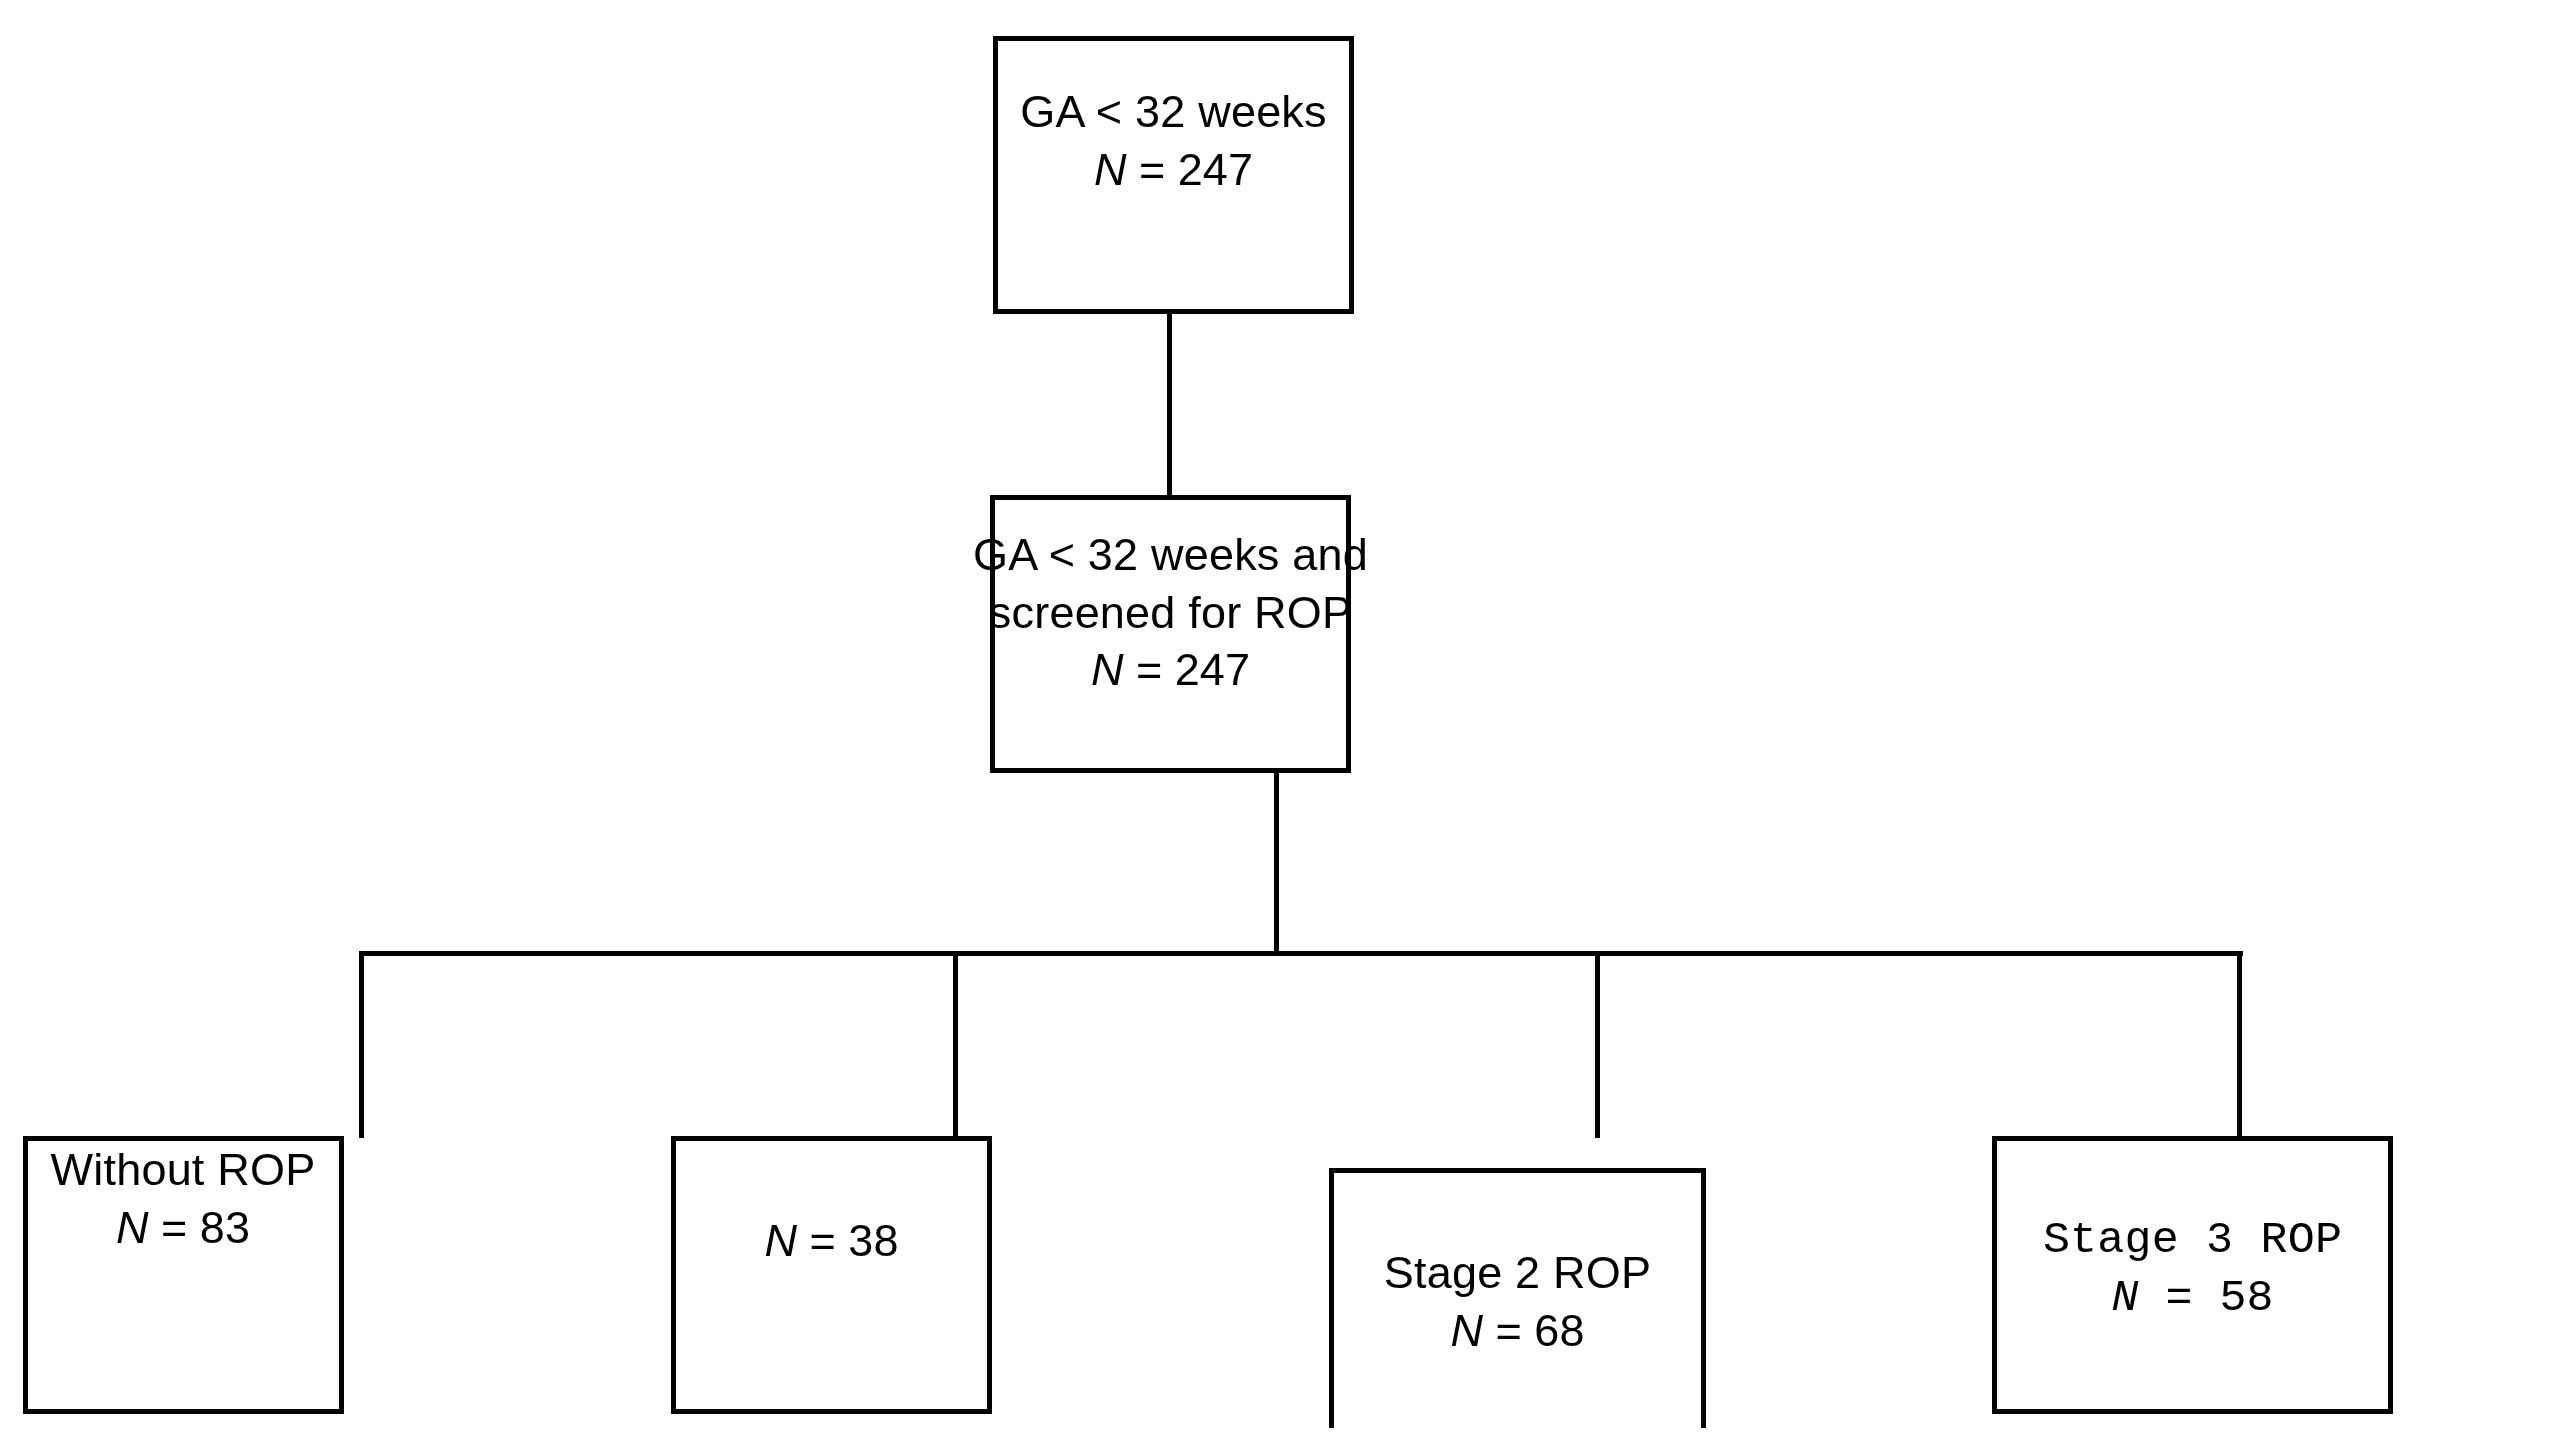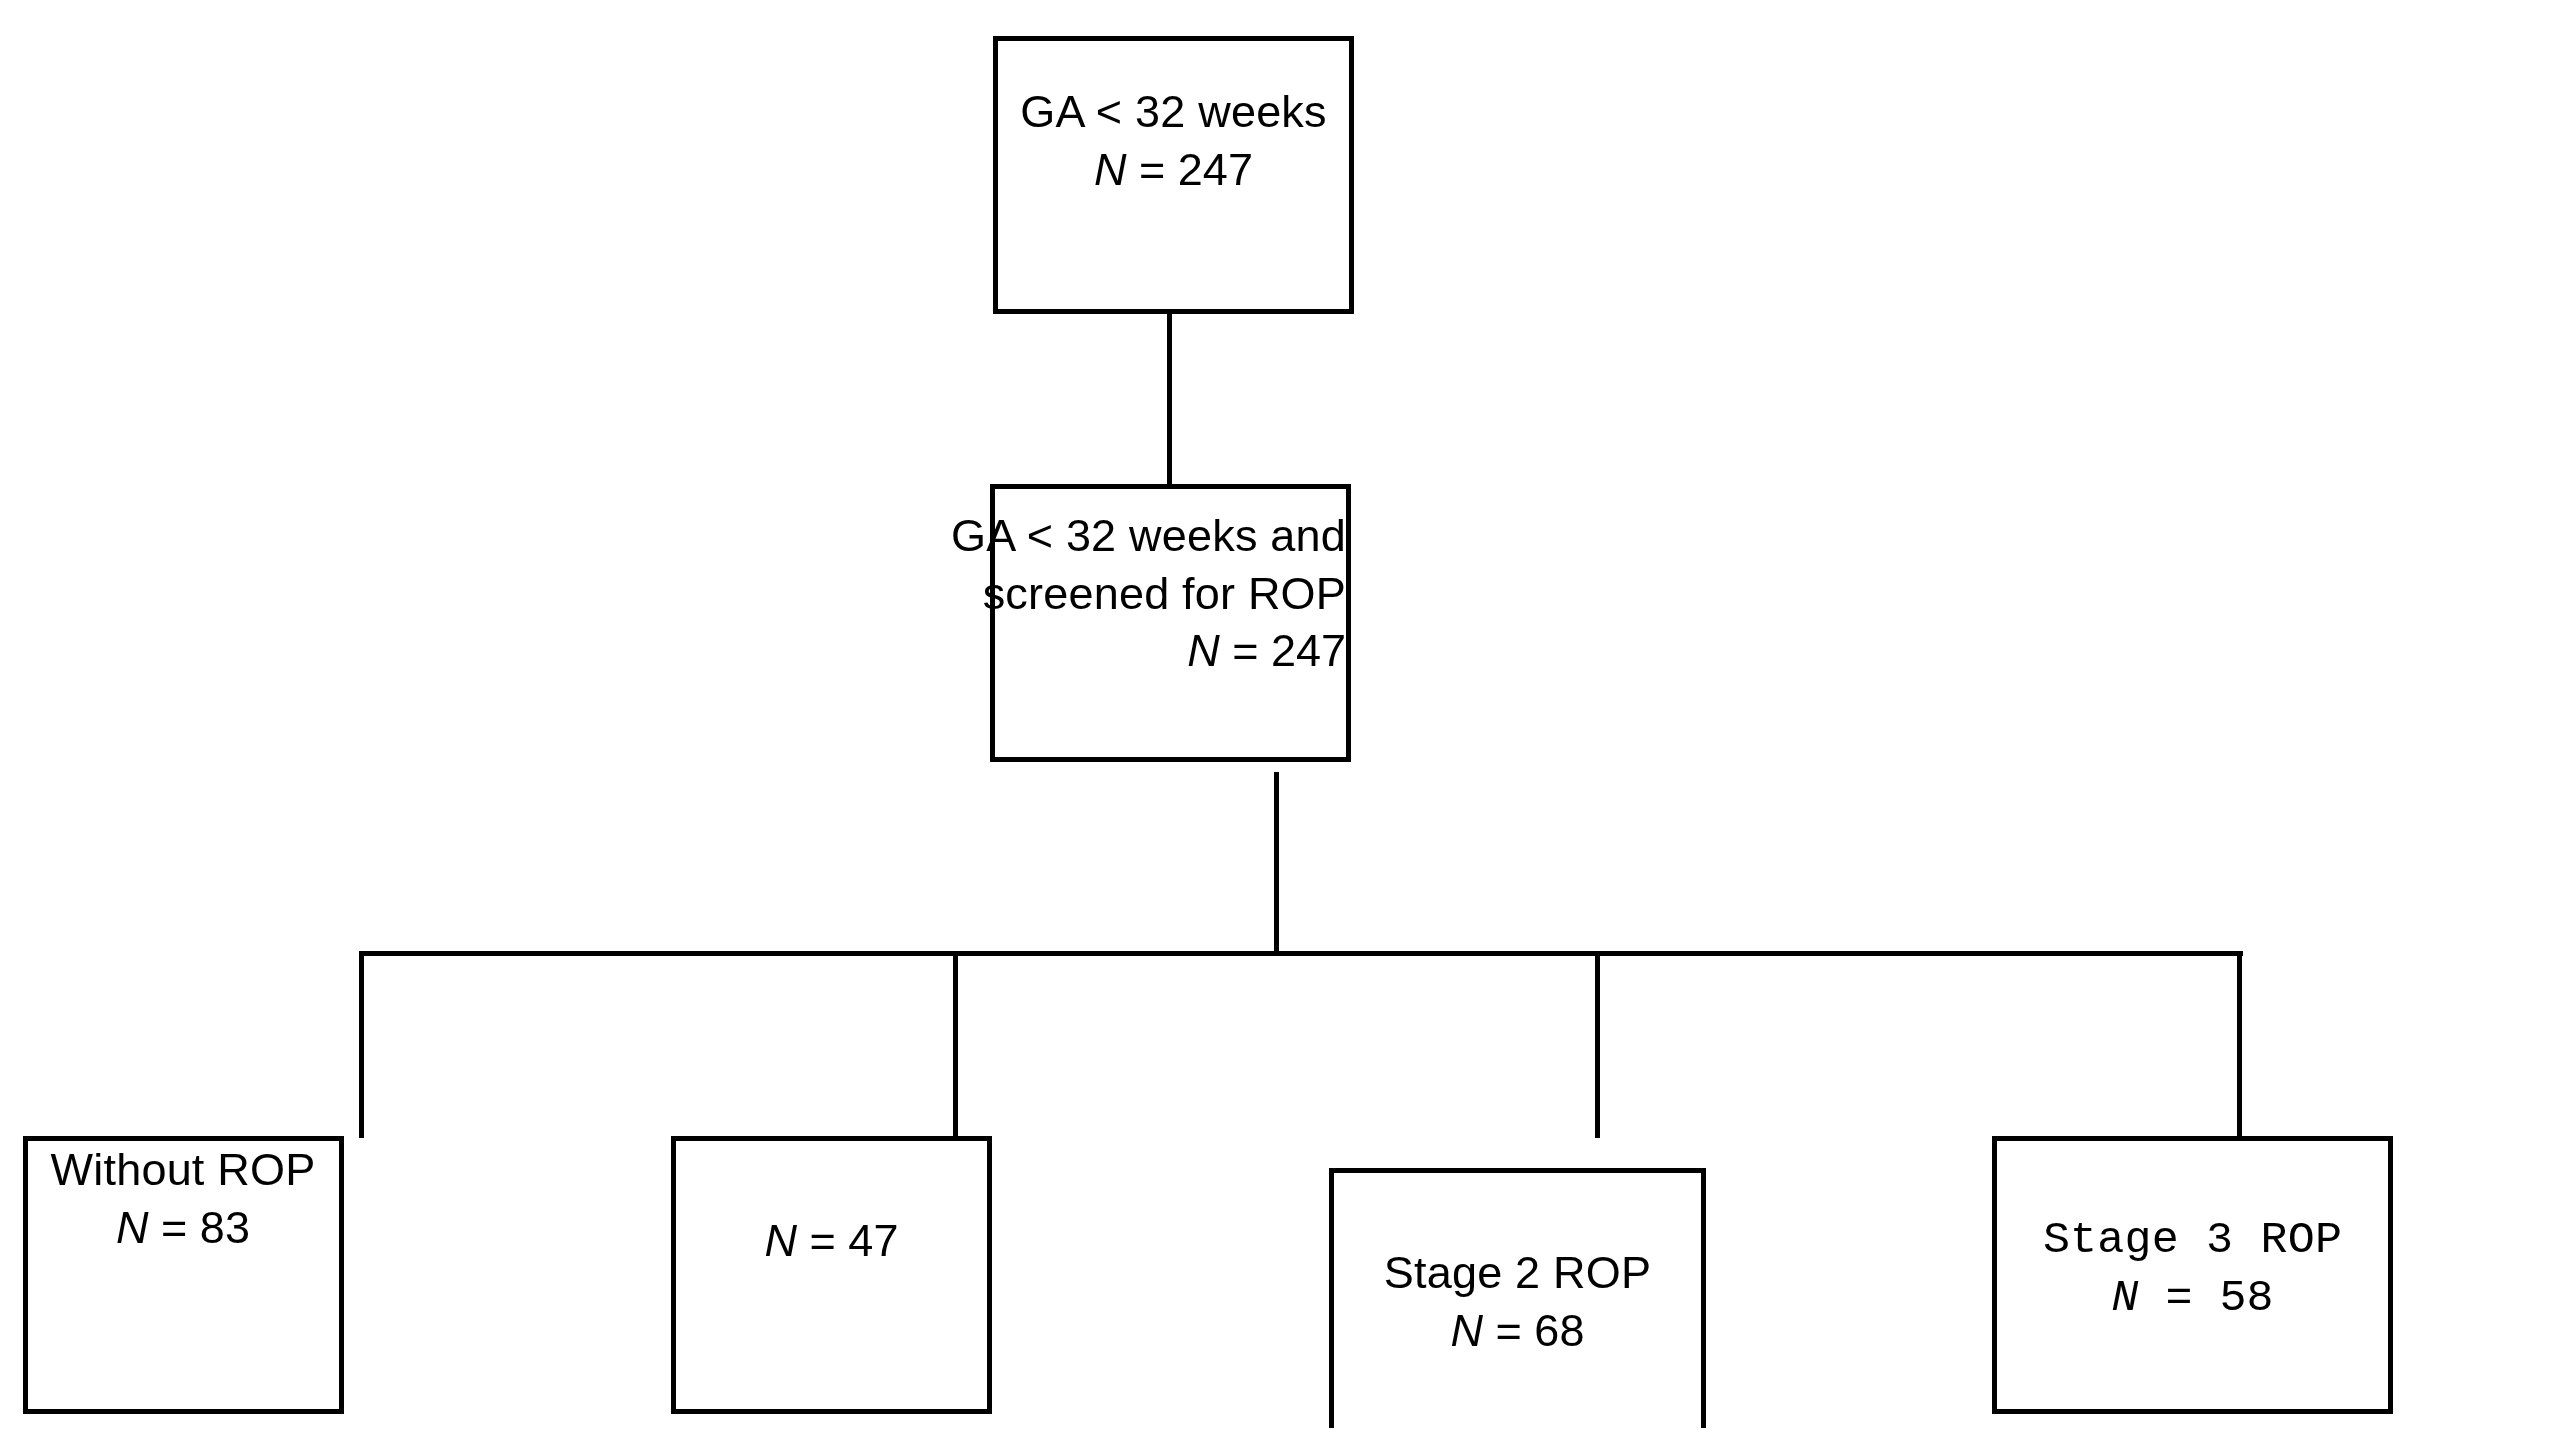--- a/index.html
+++ b/index.html
@@ -62,42 +62,42 @@
 
 <div id="canvas">
 
   <div class="node" style="left:993px; top:36px; width:361px; height:278px; padding-top:42px;">
     <div class="node-text">GA &lt; 32 weeks</div>
     <div class="node-count"><span class="n-italic">N</span><span> = 247</span></div>
   </div>
 
   <div class="conn-v" style="left:1167px; top:314px; height:183px;"></div>
 
-  <div class="node" style="left:990px; top:484px; width:361px; height:278px; padding-top:18px;align-items:flex-end;">
+  <div class="node" style="left:990px; top:495px; width:361px; height:278px; padding-top:26px;">
     <div class="node-text">GA &lt; 32 weeks and</div>
     <div class="node-text">screened for ROP</div>
     <div class="node-count"><span class="n-italic">N</span><span> = 247</span></div>
   </div>
 
   <div class="conn-v" style="left:1274px; top:772px; height:184px;"></div>
 
   <div class="conn-h" style="left:359px; top:951px; width:1884px;"></div>
 
   <div class="conn-v" style="left:359px; top:951px; height:187px;"></div>
   <div class="conn-v" style="left:953px; top:951px; height:187px;"></div>
   <div class="conn-v" style="left:1595px; top:951px; height:187px;"></div>
   <div class="conn-v" style="left:2237px; top:951px; height:187px;"></div>
 
   <div class="node" style="left:22.5px; top:1136px; width:321px; height:278px; ">
     <div class="node-text">Without ROP</div>
     <div class="node-count"><span class="n-italic">N</span><span> = 83</span></div>
   </div>
 
   <div class="node" style="left:671px; top:1136px; width:321px; height:278px; padding-top:71px;">
-    <div class="node-count"><span class="n-italic">N</span><span> = 47</span></div>
+    <div class="node-count"><span class="n-italic">N</span><span> = 38</span></div>
   </div>
 
   <div class="node" style="left:1329px; top:1136px; width:377px; height:278px; padding-top:71px;margin-top:32px;">
     <div class="node-text">Stage 2 ROP</div>
     <div class="node-count"><span class="n-italic">N</span><span> = 68</span></div>
   </div>
 
   <div class="node" style="left:1992px; top:1136px; width:401px; height:278px; padding-top:71px;font-family:Liberation Mono, monospace;">
     <div class="node-text">Stage 3 ROP</div>
     <div class="node-count"><span class="n-italic">N</span><span> = 58</span></div>

